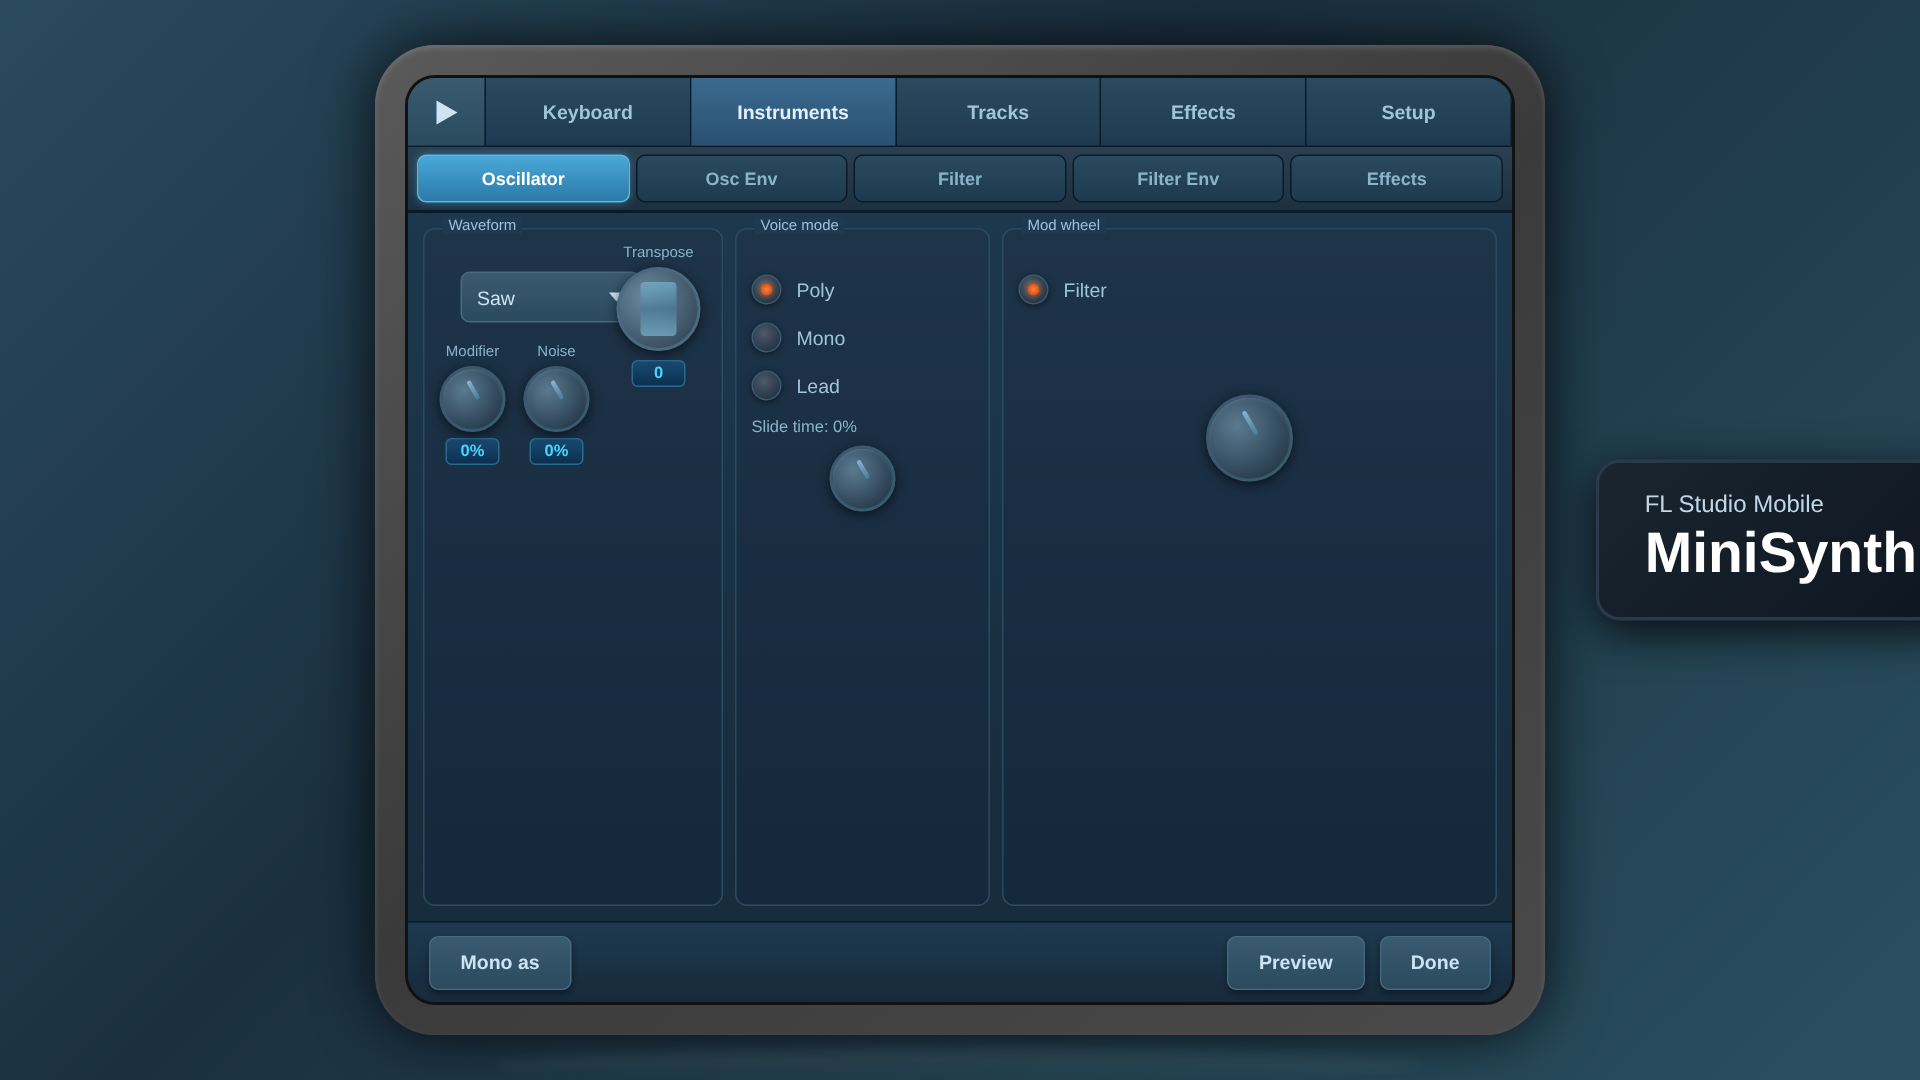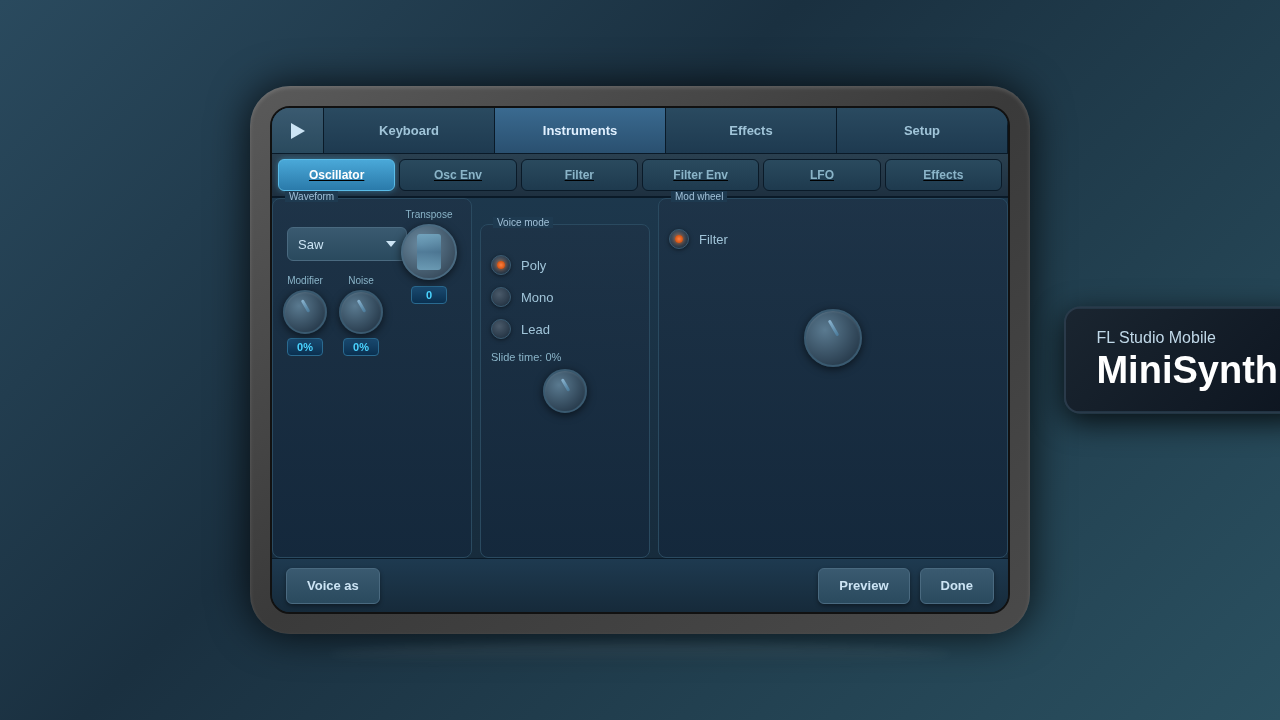--- a/index.html
+++ b/index.html
@@ -10,21 +10,21 @@
       display: flex;
       align-items: center;
       justify-content: center;
       font-family: 'Arial', sans-serif;
       overflow: hidden;
     }
 
     
     .tablet-frame {
       width: 780px;
-      height: 548px;
+      height: 660px;
       background: linear-gradient(145deg, #5a5a5a, #3a3a3a, #4a4a4a);
       border-radius: 40px;
       padding: 20px;
       box-shadow: 0 0 40px rgba(0,0,0,0.8), inset 0 2px 4px rgba(255,255,255,0.15);
       position: relative;
     }
 
     .tablet-screen {
       width: 100%;
       height: 100%;
@@ -84,21 +84,20 @@
 
     
     .sub-nav {
       display: flex;
       align-items: stretch;
       background: linear-gradient(180deg, #2a4050 0%, #1e3040 100%);
       border-bottom: 2px solid #0a1a28;
       height: 44px;
       padding: 5px 6px;
       gap: 4px;
-      text-decoration: underline;
     }
 
     .sub-tab {
       flex: 1;
       display: flex;
       align-items: center;
       justify-content: center;
       font-size: 12px;
       font-weight: 600;
       color: #8ab4c8;
@@ -111,20 +110,21 @@
     .sub-tab.active {
       background: linear-gradient(180deg, #4aa8d8 0%, #2a7aaa 100%);
       color: #fff;
       border: 1px solid #5abce8;
       box-shadow: 0 0 6px rgba(74,168,216,0.5);
     }
 
     
     .main-content {
       display: flex;
+      padding: 10px;
       gap: 8px;
       height: calc(100% - 46px - 44px - 54px);
     }
 
     
     .section-panel {
       background: linear-gradient(180deg, rgba(30,50,70,0.7) 0%, rgba(20,40,60,0.9) 100%);
       border: 1px solid #2a4a60;
       border-radius: 8px;
       padding: 10px;
@@ -154,21 +154,21 @@
       border: 1px solid #4a6a80;
       border-radius: 6px;
       color: #cce4f4;
       font-size: 13px;
       display: flex;
       align-items: center;
       justify-content: space-between;
       padding: 0 10px;
       cursor: pointer;
       margin-top: 18px;
-      margin-left: 4px;
+      margin-left: 14px;
     }
 
     .dropdown-arrow {
       width: 0;
       height: 0;
       border-left: 5px solid transparent;
       border-right: 5px solid transparent;
       border-top: 6px solid #cce4f4;
     }
 
@@ -277,21 +277,20 @@
     .knobs-row {
       display: flex;
       gap: 12px;
       margin-top: 14px;
     }
 
     
     .voice-section {
       width: 170px;
       flex-shrink: 0;
-      margin-top: 26px;
     }
 
     .radio-option {
       display: flex;
       align-items: center;
       gap: 10px;
       margin-bottom: 12px;
       cursor: pointer;
     }
 
@@ -411,42 +410,42 @@
 
     <div class="top-nav">
       <div class="play-btn"></div>
       <div class="nav-tab">
         <span>Keyboard</span>
       </div>
       <div class="nav-tab active">
         <span>Instruments</span>
       </div>
       <div class="nav-tab">
+        <span>Tracks</span>
+      </div>
+      <div class="nav-tab">
         <span>Effects</span>
       </div>
       <div class="nav-tab">
         <span>Setup</span>
       </div>
     </div>
 
     <div class="sub-nav">
       <div class="sub-tab active">
         <span>Oscillator</span>
       </div>
       <div class="sub-tab">
         <span>Osc Env</span>
       </div>
       <div class="sub-tab">
         <span>Filter</span>
       </div>
       <div class="sub-tab">
         <span>Filter Env</span>
-      </div>
-      <div class="sub-tab">
-        <span>LFO</span>
       </div>
       <div class="sub-tab">
         <span>Effects</span>
       </div>
     </div>
 
     <div class="main-content">
 
       <div class="section-panel waveform-section">
         <span class="section-label">Waveform</span>
@@ -511,21 +510,21 @@
         </div>
 
         <div style="margin-top: 60px; display: flex; justify-content: center;">
           <div class="knob" style="width:58px; height:58px;"></div>
         </div>
       </div>
 
     </div>
 
     <div class="bottom-bar">
-      <button class="action-btn">Voice as</button>
+      <button class="action-btn">Mono as</button>
       <div class="right-btns">
         <button class="action-btn">Preview</button>
         <button class="action-btn">Done</button>
       </div>
     </div>
 
   </div>
 
   <div class="overlay-tooltip">
     <div class="overlay-title">FL Studio Mobile</div>

